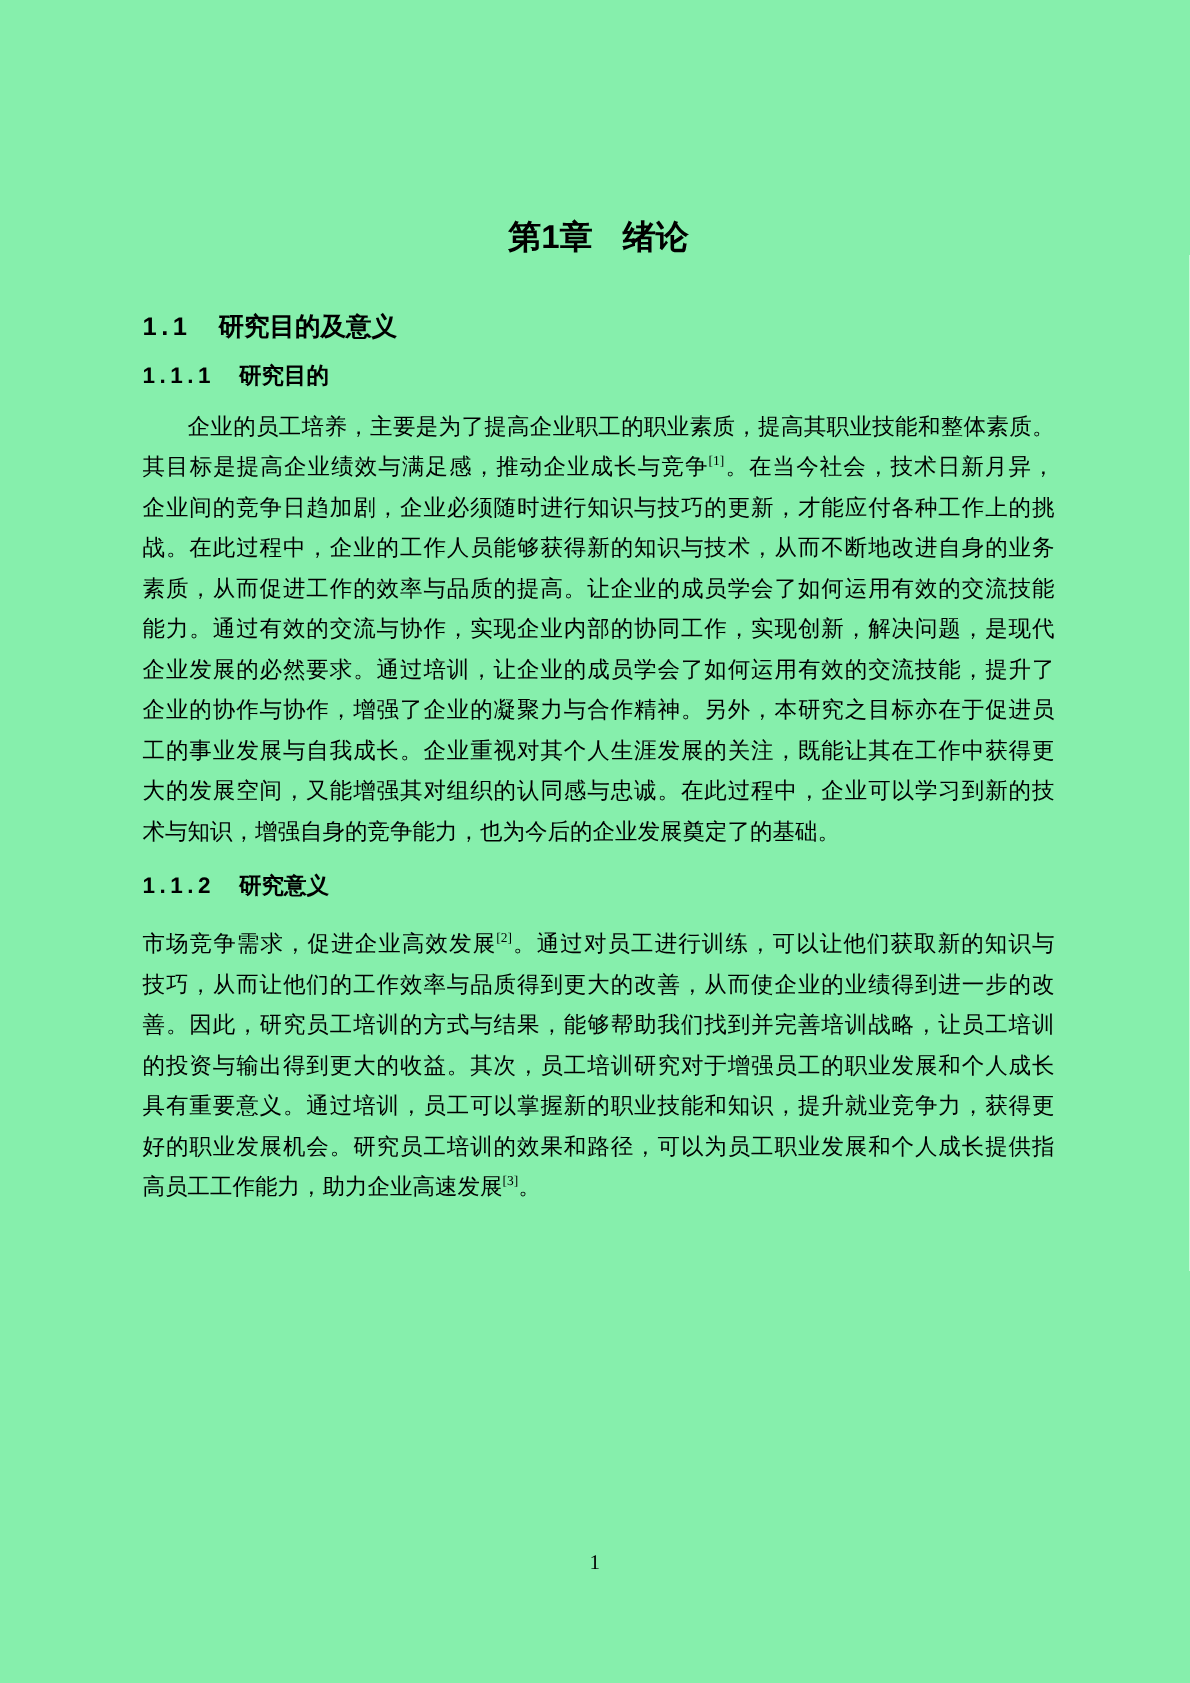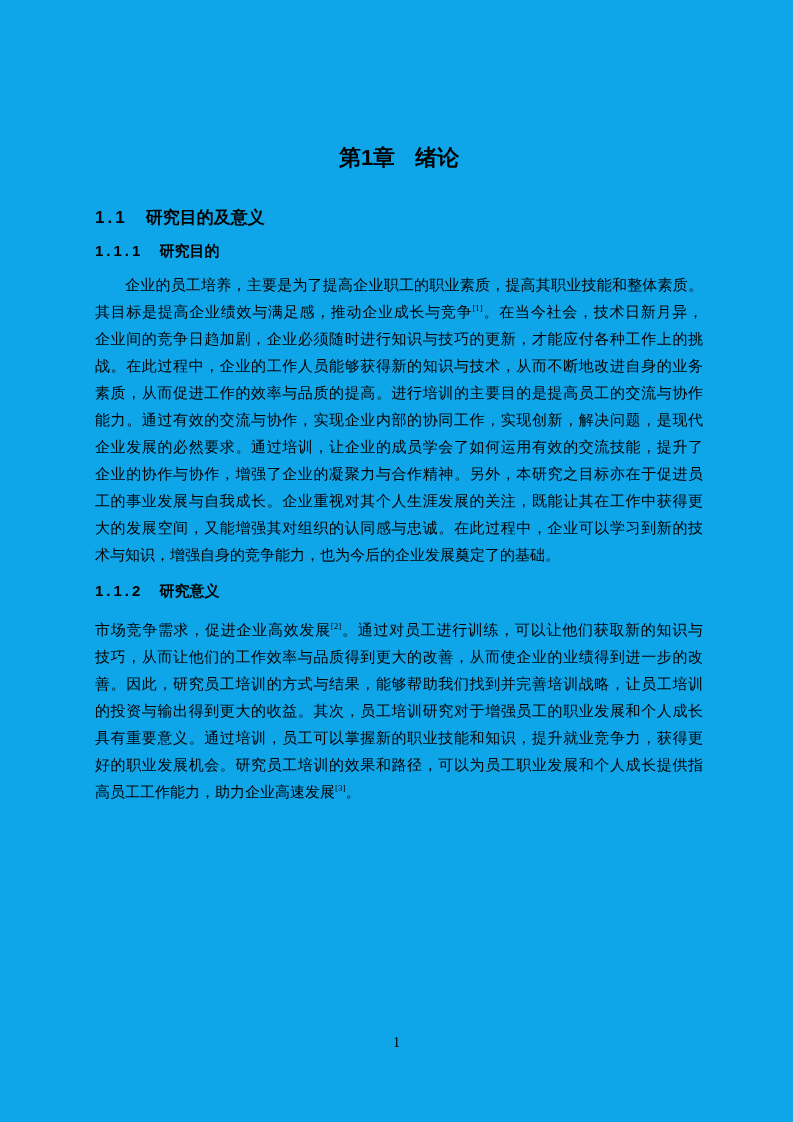--- a/index.html
+++ b/index.html
@@ -1,20 +1,20 @@
 <!DOCTYPE html>
 <html><head>
 <meta charset="utf-8">
 <style>
   html, body { margin: 0; padding: 0; background: #ffffff; }
   .page {
     position: relative;
     width: 793px;
     height: 1122px;
-    background: #0ea5e9;
+    background: #86efac;
     color: #000000;
     font-family: "Liberation Serif", "DejaVu Serif", serif;
     overflow: hidden;
   }
   .content {
     position: absolute;
     left: 95px;
     top: 0;
     width: 608px;
   }
@@ -90,21 +90,21 @@
 
     <section>
       <h3 class="sub-heading sub-heading-1">
         <span class="hnum">1.1.1</span><span>研究目的</span>
       </h3>
       <div class="para para-1">
           <div class="line indent">企业的员工培养，主要是为了提高企业职工的职业素质，提高其职业技能和整体素质。</div>
           <div class="line">其目标是提高企业绩效与满足感，推动企业成长与竞争<sup class="ref">[1]</sup>。在当今社会，技术日新月异，</div>
           <div class="line">企业间的竞争日趋加剧，企业必须随时进行知识与技巧的更新，才能应付各种工作上的挑</div>
           <div class="line">战。在此过程中，企业的工作人员能够获得新的知识与技术，从而不断地改进自身的业务</div>
-          <div class="line">素质，从而促进工作的效率与品质的提高。进行培训的主要目的是提高员工的交流与协作</div>
+          <div class="line">素质，从而促进工作的效率与品质的提高。让企业的成员学会了如何运用有效的交流技能</div>
           <div class="line">能力。通过有效的交流与协作，实现企业内部的协同工作，实现创新，解决问题，是现代</div>
           <div class="line">企业发展的必然要求。通过培训，让企业的成员学会了如何运用有效的交流技能，提升了</div>
           <div class="line">企业的协作与协作，增强了企业的凝聚力与合作精神。另外，本研究之目标亦在于促进员</div>
           <div class="line">工的事业发展与自我成长。企业重视对其个人生涯发展的关注，既能让其在工作中获得更</div>
           <div class="line">大的发展空间，又能增强其对组织的认同感与忠诚。在此过程中，企业可以学习到新的技</div>
           <div class="line last">术与知识，增强自身的竞争能力，也为今后的企业发展奠定了的基础。</div>
         </div>
     </section>
 
     <section>

